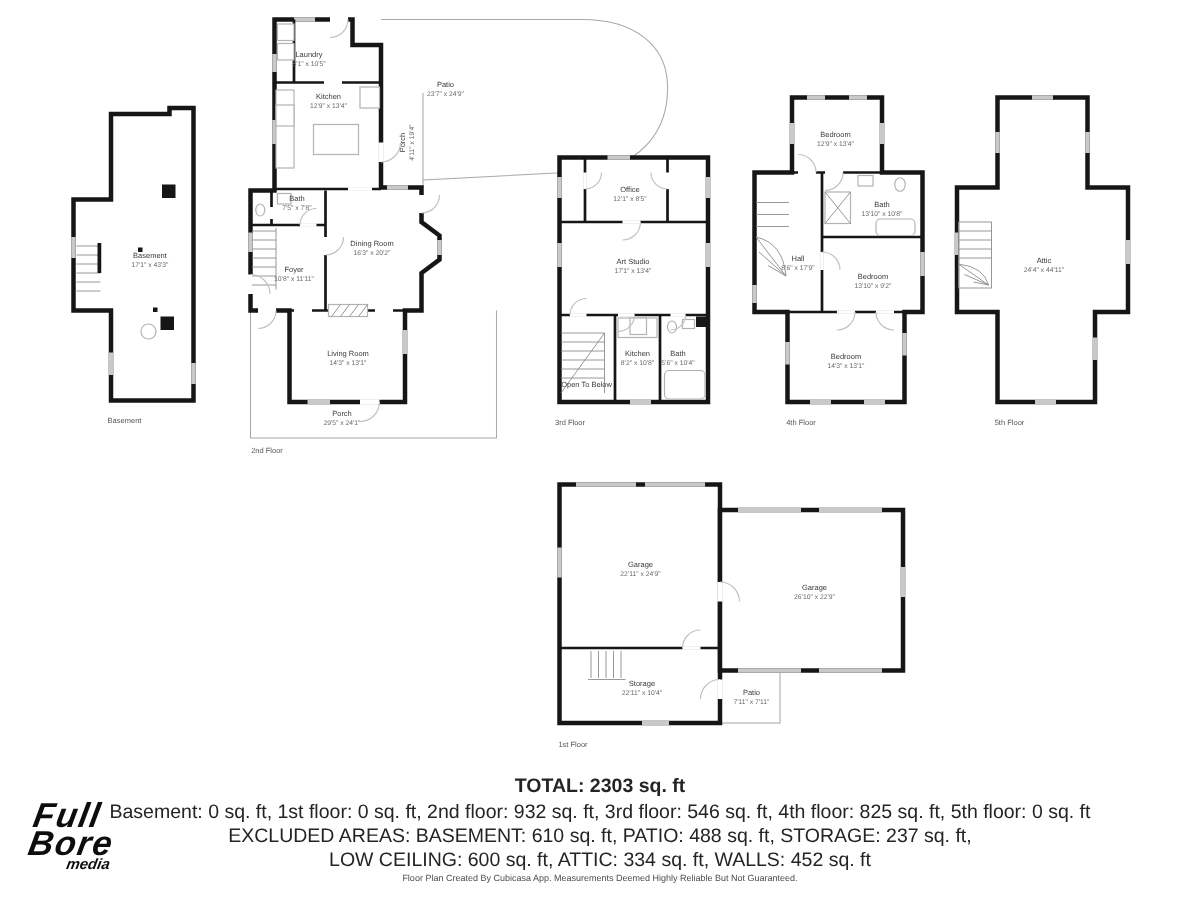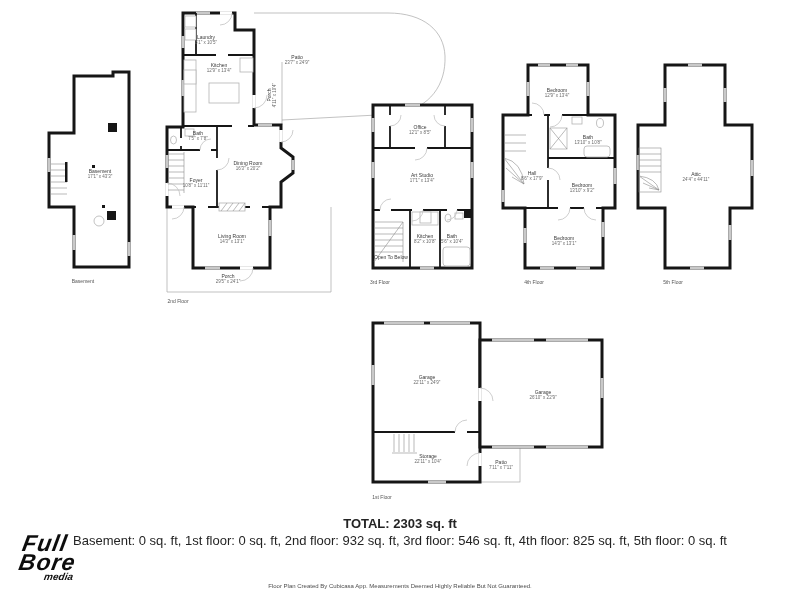--- a/index.html
+++ b/index.html
@@ -418,20 +418,22 @@
   </div>
   <div class="room-label" style="left:501px;top:465px;">
     <div class="rname">Patio</div>
     <div class="rdims">7'11" x 7'11"</div>
   </div>
   <div class="floor-tag" style="left:382px;top:497px;">1st Floor</div>
 
   <div class="summary">
     <div class="total">TOTAL: 2303 sq. ft</div>
     <div class="sline">Basement: 0 sq. ft, 1st floor: 0 sq. ft, 2nd floor: 932 sq. ft, 3rd floor: 546 sq. ft, 4th floor: 825 sq. ft, 5th floor: 0 sq. ft</div>
+    <div class="sline">EXCLUDED AREAS: BASEMENT: 610 sq. ft, PATIO: 488 sq. ft, STORAGE: 237 sq. ft,</div>
+    <div class="sline">LOW CEILING: 600 sq. ft, ATTIC: 334 sq. ft, WALLS: 452 sq. ft</div>
   </div>
   <div class="disclaimer">Floor Plan Created By Cubicasa App. Measurements Deemed Highly Reliable But Not Guaranteed.</div>
 
   <div class="logo">
     <div class="l1">Full</div>
     <div class="l2">Bore</div>
     <div class="l3">media</div>
   </div>
 
 </div>

